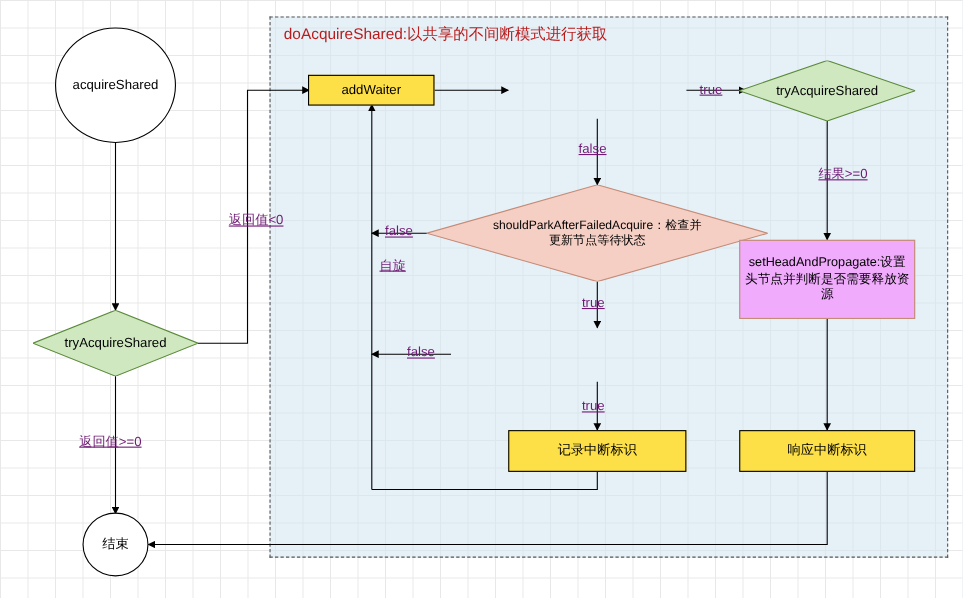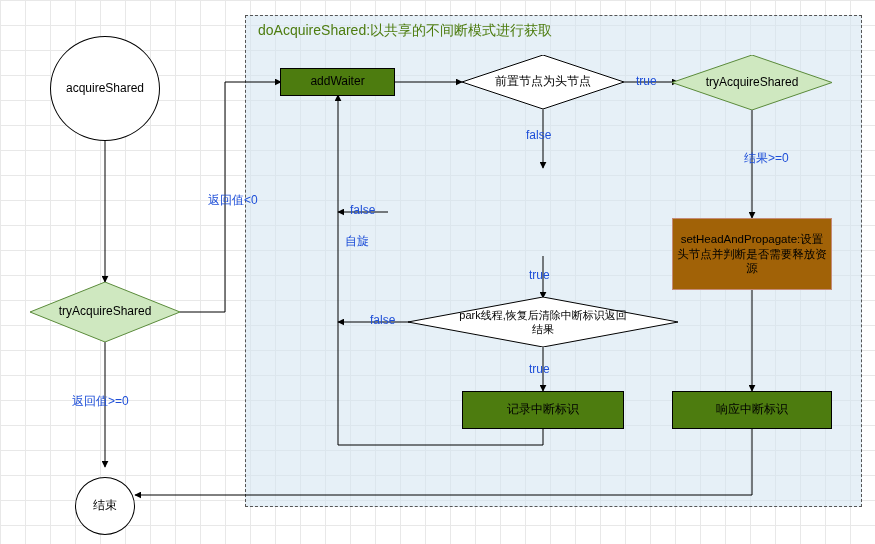--- a/index.html
+++ b/index.html
@@ -24,25 +24,24 @@
     align-items: center;
     justify-content: center;
     text-align: center;
     padding: 4px;
     line-height: 1.3;
   }
   .circle {
     border: 1px solid #000;
     border-radius: 50%;
     background: #fff;
-    margin-top: 11px;
   }
   .rect {
     border: 1px solid #000;
-    background: #4d7c0f;
+    background: #fde047;
   }
   .diamond {
     position: absolute;
   }
   .diamond svg {
     position: absolute;
     left: 0; top: 0;
   }
   .diamond .dtext {
     position: absolute;
@@ -55,28 +54,29 @@
     line-height: 1.3;
   }
   .container {
     position: absolute;
     border: 1px dashed #555;
     background: rgba(210, 228, 240, 0.55);
   }
   .container-title {
     position: absolute;
     font-size: 14px;
-    color: #4d7c0f;
+    color: #b91c1c;
   }
   .edge-label {
     position: absolute;
     font-size: 12px;
-    color: #1d4ed8;
+    color: #701a75;
     background: rgba(255,255,255,0);
     white-space: nowrap;
+    text-decoration: underline;
   }
   svg.edges {
     position: absolute;
     left: 0; top: 0;
     pointer-events: none;
   }
   .salmon { fill: #f5cfc4; }
   .green  { fill: #cfe8c0; }
   .white  { fill: #fff; }
 </style>
@@ -140,51 +140,43 @@
   </div>
 
   <div class="node circle" style="left:75px; top:466px; width:60px; height:58px;">
     <span>结束</span>
   </div>
 
   <div class="node rect" style="left:280px; top:68px; width:115px; height:28px;">
     <span>addWaiter</span>
   </div>
 
-  <div class="diamond" style="left:462px; top:55px; width:162px; height:54px;">
-    <svg width="162" height="54">
-        <polygon points="81,0 162,27 81,54 0,27" class="white" stroke="#000"></polygon>
-      </svg>
-    <div class="dtext">
-        <span>前置节点为头节点</span>
-      </div>
-  </div>
 
   <div class="diamond" style="left:672px; top:55px; width:160px; height:55px;">
     <svg width="160" height="55">
         <polygon points="80,0 160,27.5 80,55 0,27.5" class="green" stroke="#5a8a3a"></polygon>
       </svg>
     <div class="dtext">
         <span>tryAcquireShared</span>
       </div>
   </div>
 
+  <div class="diamond" style="left:388px; top:168px; width:310px; height:88px;">
+    <svg width="310" height="88">
+        <polygon points="155,0 310,44 155,88 0,44" class="salmon" stroke="#c48b77"></polygon>
+      </svg>
+    <div class="dtext" style="padding:0 18%; font-size:11px;">
+        <span>shouldParkAfterFailedAcquire：检查并更新节点等待状态</span>
+      </div>
+  </div>
 
-  <div class="node rect" style="left:672px; top:218px; width:160px; height:72px; background:#a16207; border-color:#c48b77; font-size:11.5px;">
+  <div class="node rect" style="left:672px; top:218px; width:160px; height:72px; background:#f0abfc; border-color:#c48b77; font-size:11.5px;">
     <span>setHeadAndPropagate:设置头节点并判断是否需要释放资源</span>
   </div>
 
-  <div class="diamond" style="left:408px; top:297px; width:270px; height:50px;">
-    <svg width="270" height="50">
-        <polygon points="135,0 270,25 135,50 0,25" class="white" stroke="#000"></polygon>
-      </svg>
-    <div class="dtext" style="font-size:11px;">
-        <span>park线程,恢复后清除中断标识返回结果</span>
-      </div>
-  </div>
 
   <div class="node rect" style="left:672px; top:391px; width:160px; height:38px;">
     <span>响应中断标识</span>
   </div>
 
   <div class="node rect" style="left:462px; top:391px; width:162px; height:38px;">
     <span>记录中断标识</span>
   </div>
 
   <div class="edge-label" style="left:208px; top:192px;">返回值&lt;0</div>

